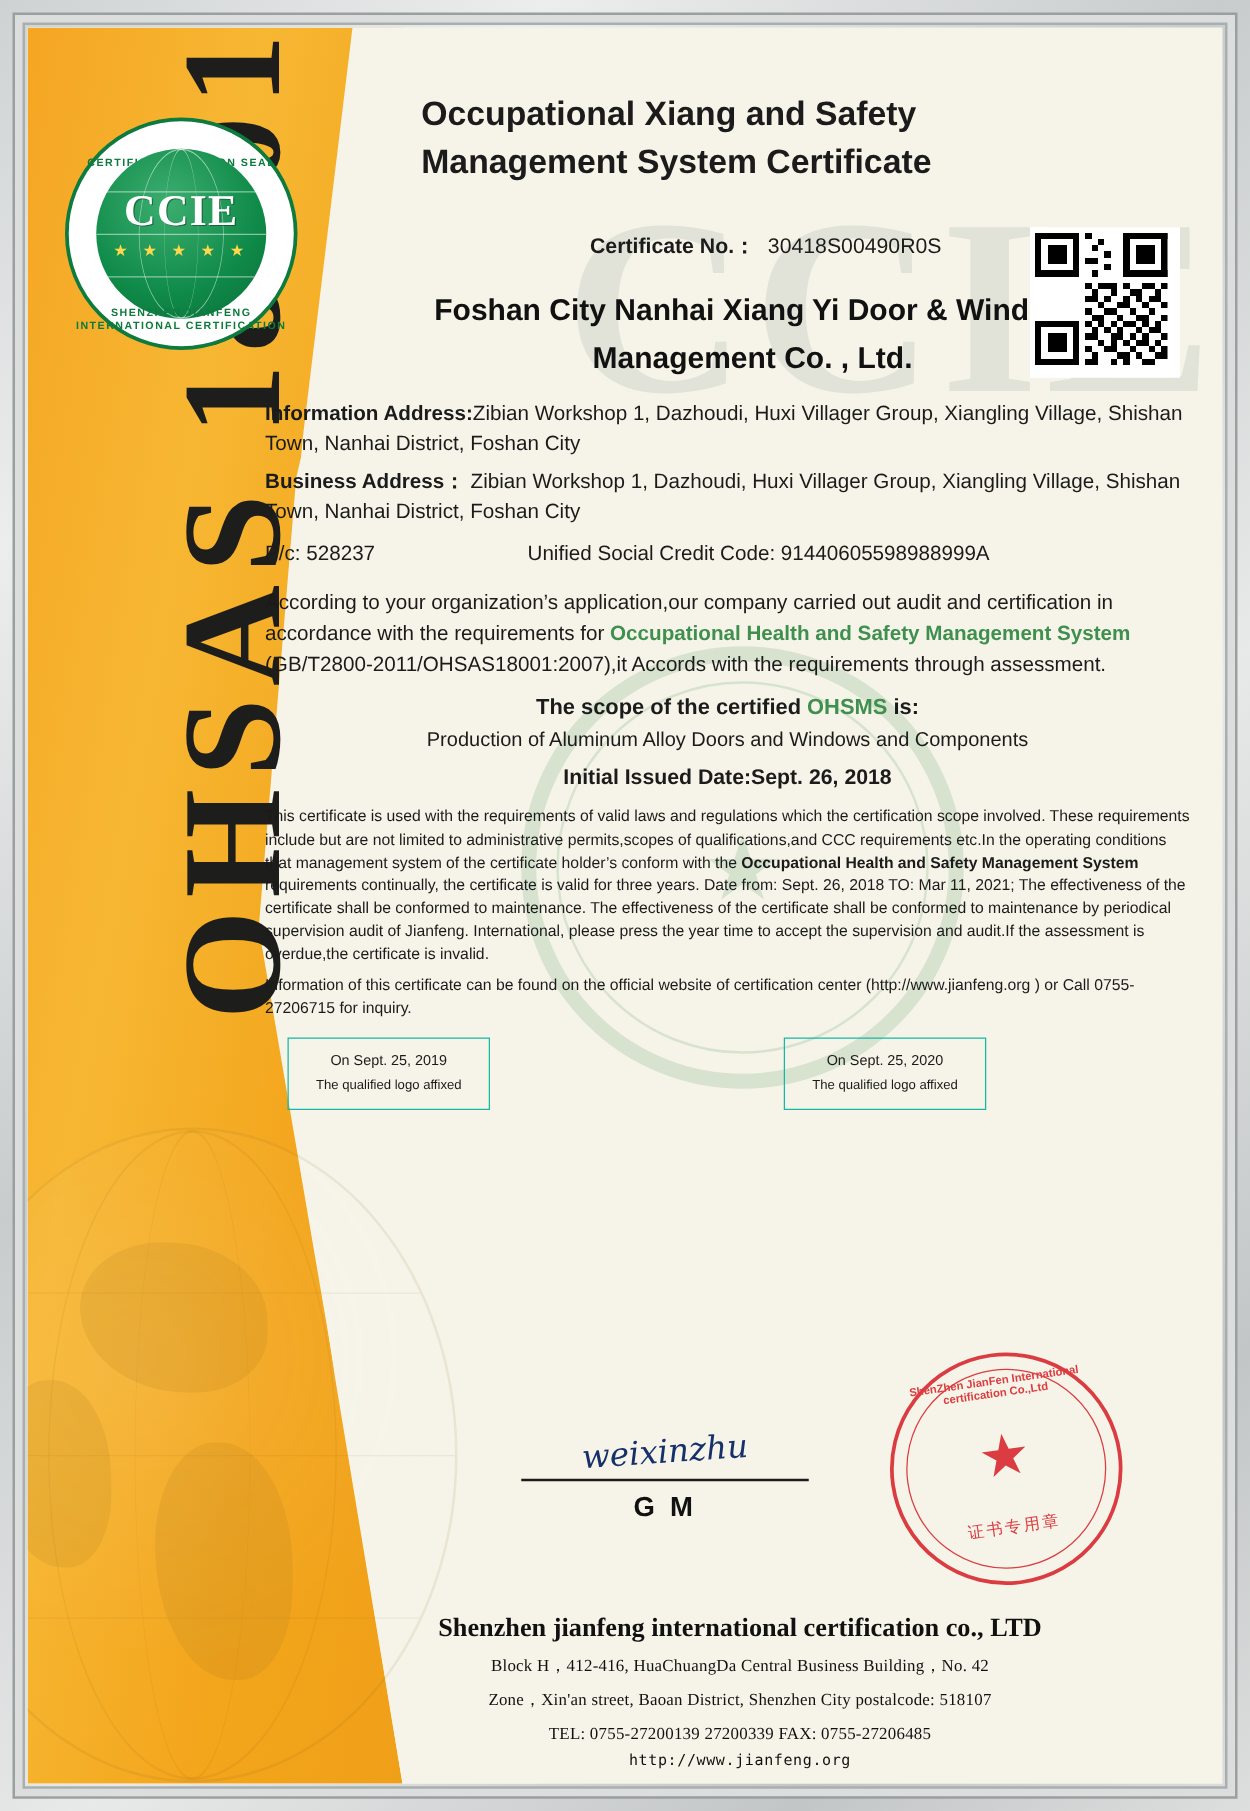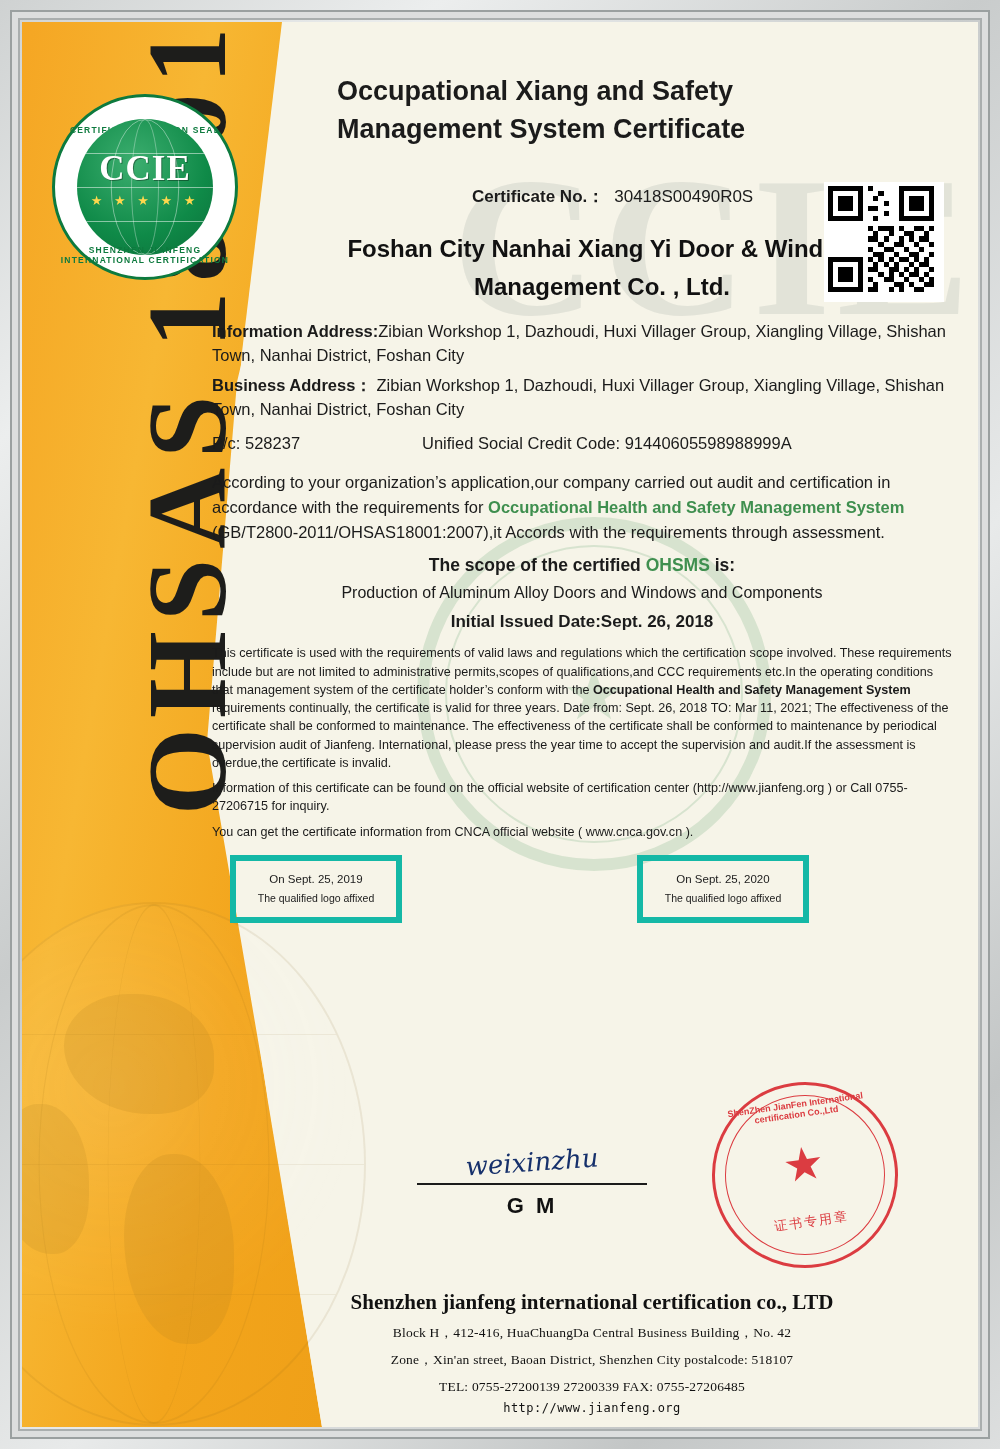--- a/index.html
+++ b/index.html
@@ -155,21 +155,21 @@
   .scope-text{margin-top:8px;text-align:center;font-size:16px;color:#1b1b1b;}
   .issued{margin-top:10px;text-align:center;font-size:17px;font-weight:700;color:#1b1b1b;}
   .issued .val{font-weight:700;}
 
   .fine{margin-top:12px;font-size:12.6px;color:#1b1b1b;line-height:1.45;}
   .fine b{font-weight:700;}
   .fine .p{margin-top:7px;}
 
   .stamp-boxes{margin-top:14px;display:flex;gap:235px;padding-left:18px;}
   .stamp-box{
-    width:160px;height:56px;border:6px solid #14b8a6;background:transparent;
+    width:160px;height:56px;border:1px solid #14b8a6;background:transparent;
     display:flex;flex-direction:column;align-items:center;justify-content:center;gap:7px;
   }
   .stamp-box .d{font-size:11.5px;color:#1b1b1b;}
   .stamp-box .q{font-size:10.5px;color:#1b1b1b;}
 
   
   .red-stamp{
     position:absolute;left:690px;top:1060px;width:180px;height:180px;border-radius:50%;
     border:3px solid #d8232a;opacity:.88;transform:rotate(-8deg);
   }
@@ -373,21 +373,20 @@
 
       <div class="scope-text">Production of Aluminum Alloy Doors and Windows and Components</div>
 
       <div class="issued">
         <span>Initial Issued Date:</span><span class="val">Sept. 26, 2018</span>
       </div>
 
       <div class="fine">
         <span>This certificate is used with the requirements of valid laws and regulations which the certification scope involved. These requirements include but are not limited to administrative permits,scopes of qualifications,and CCC requirements etc.In the operating conditions that management system of the certificate holder’s conform with the </span><b>Occupational Health and Safety Management System</b><span> requirements continually, the certificate is valid for three years. Date from: Sept. 26, 2018 TO: Mar 11, 2021; The effectiveness of the certificate shall be conformed to maintenance. The effectiveness of the certificate shall be conformed to maintenance by periodical supervision audit of Jianfeng. International, please press the year time to accept the supervision and audit.If the assessment is overdue,the certificate is invalid.</span>
         <div class="p">Information of this certificate can be found on the official website of certification center (http://www.jianfeng.org ) or Call 0755-27206715 for inquiry.</div>
-        <div class="p">You can get the certificate information from CNCA official website ( www.cnca.gov.cn ).</div>
       </div>
 
       <div class="stamp-boxes">
         <div class="stamp-box">
           <div class="d">On Sept. 25, 2019</div>
           <div class="q">The qualified logo affixed</div>
         </div>
         <div class="stamp-box">
           <div class="d">On Sept. 25, 2020</div>
           <div class="q">The qualified logo affixed</div>

